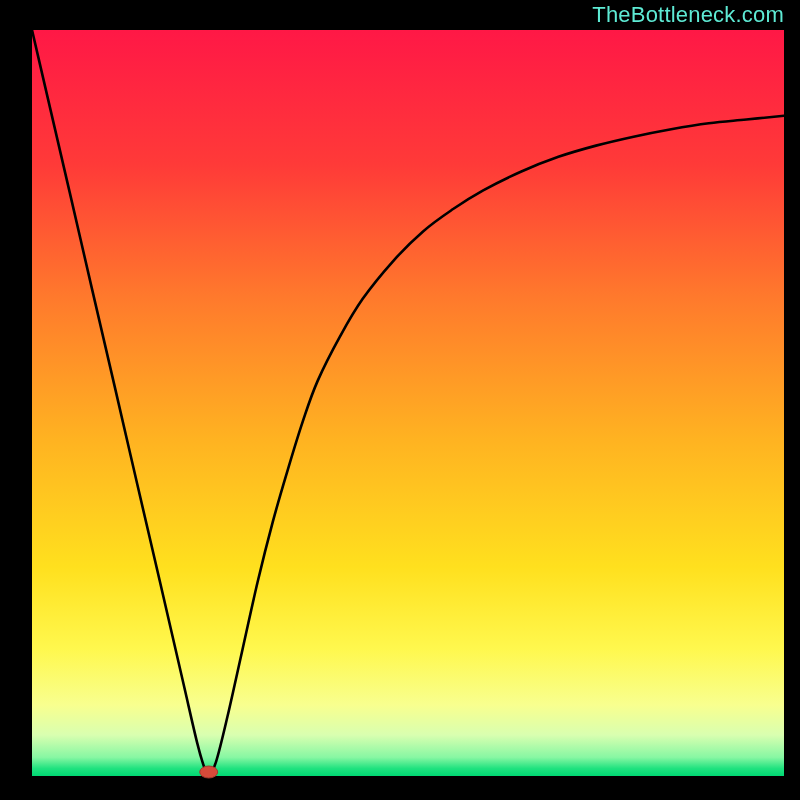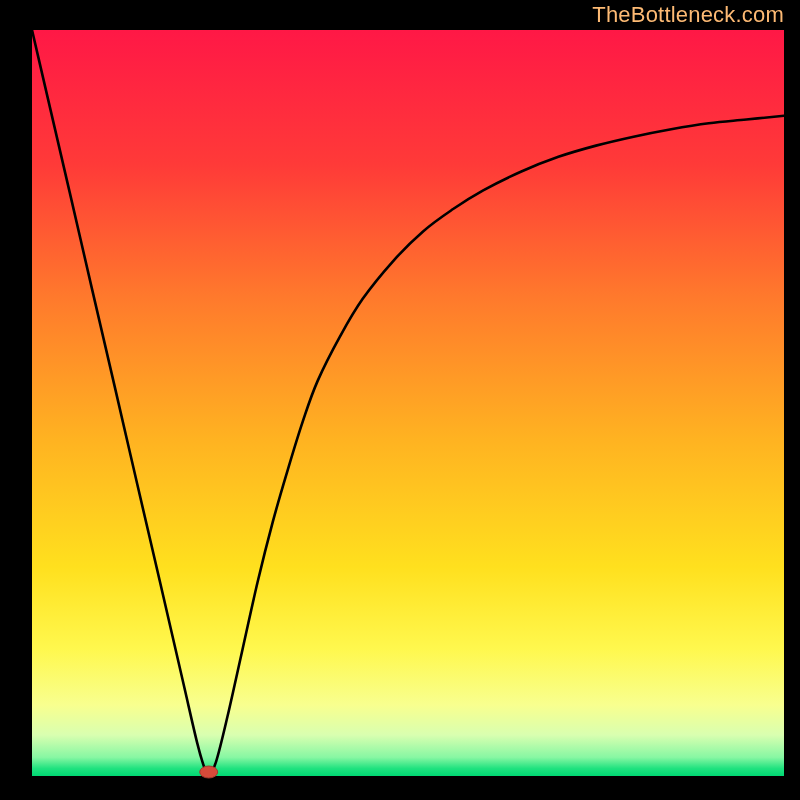--- a/index.html
+++ b/index.html
@@ -13,21 +13,21 @@
   }
   .stage {
     position: relative;
     width: 800px;
     height: 800px;
   }
   .watermark {
     position: absolute;
     top: 2px;
     right: 16px;
-    color: #fdba74;
+    color: #5eead4;
     font-size: 22px;
     font-weight: 500;
     letter-spacing: 0.2px;
     z-index: 3;
   }
   svg.plot {
     position: absolute;
     left: 0;
     top: 0;
     width: 800px;

